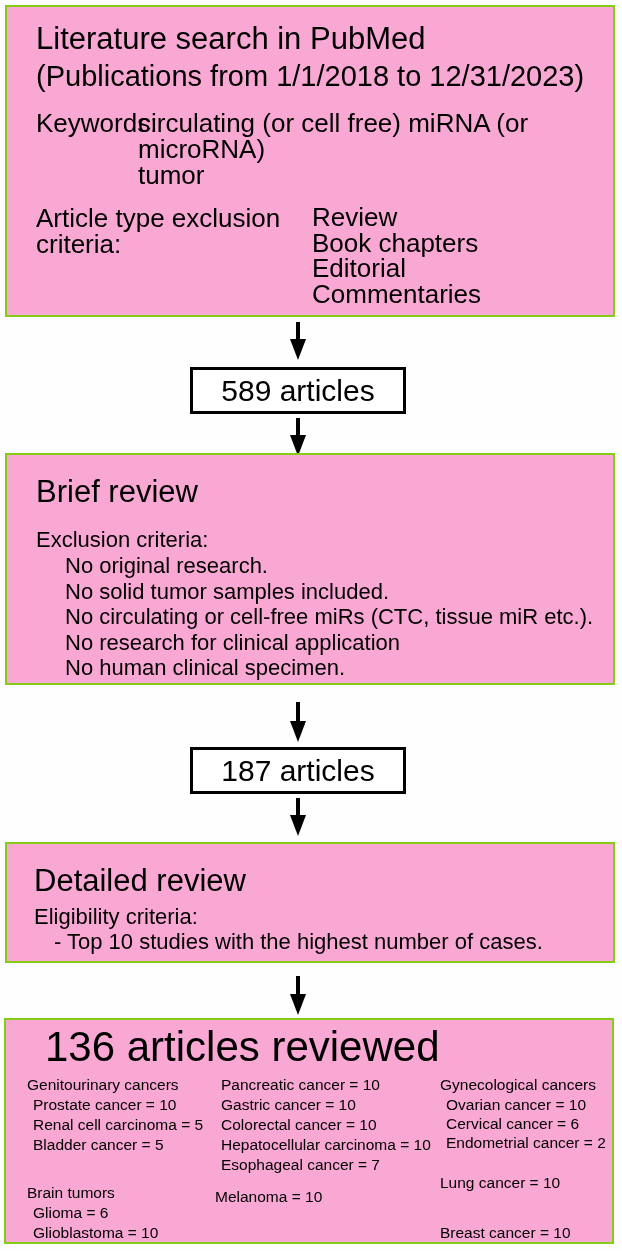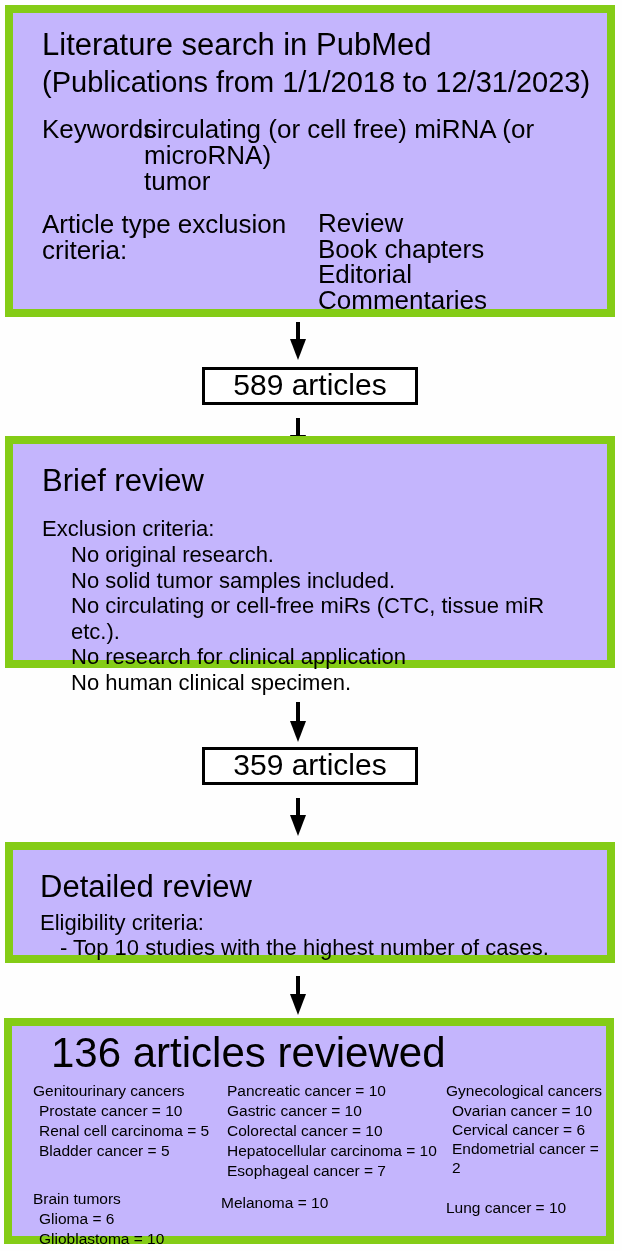--- a/index.html
+++ b/index.html
@@ -10,46 +10,46 @@
   }
   .canvas {
     position: relative;
     width: 622px;
     height: 1251px;
     background: #fefefe;
     overflow: hidden;
   }
   .big-box {
     position: absolute;
-    border: 8px solid #84cc16;
-    background: #c4b5fd;
+    border: 2px solid #84cc16;
+    background: #f9a8d4;
   }
   
   .box-search { left: 5px; top: 5px; width: 610px; height: 312px; padding: 13px 14px 0 29px; }
   .box-title { font-size: 31px; line-height: 38px; letter-spacing: 0; }
   .box-subtitle { font-size: 29px; line-height: 37px; }
   .kv-row { display: flex; align-items: flex-start; font-size: 26px; }
   .kv-row.keywords { margin-top: 15px; }
   .kv-row.exclusion { margin-top: 17px; }
   .kv-label { flex: 0 0 auto; line-height: 26px; }
   .kv-label.keywords-label { width: 102px; }
   .kv-label.exclusion-label { width: 276px; }
   .kv-values div { line-height: 26px; }
   .kv-values.excl div { line-height: 25.5px; }
 
   
   .count-box {
     position: absolute;
-    left: 202px;
+    left: 190px;
     width: 216px;
-    height: 38px;
+    height: 47px;
     border: 3px solid #000;
     background: #fff;
     display: flex;
-    align-items: flex-end;
+    align-items: center;
     justify-content: center;
     font-size: 30px;
   }
   .count-589 { top: 367px; }
   .count-359 { top: 747px; }
 
   
   .down-arrow {
     position: absolute;
     left: 289px;
@@ -65,21 +65,21 @@
     border-right: 8.5px solid transparent;
     border-top: 21px solid #000;
   }
   .arrow-1 { top: 322px; } .arrow-1 .shaft { height: 17px; }
   .arrow-2 { top: 418px; } .arrow-2 .shaft { height: 17px; }
   .arrow-3 { top: 702px; } .arrow-3 .shaft { height: 19px; }
   .arrow-4 { top: 798px; } .arrow-4 .shaft { height: 17px; }
   .arrow-5 { top: 976px; } .arrow-5 .shaft { height: 18px; }
 
   
-  .box-brief { left: 5px; top: 436px; width: 610px; height: 232px; padding: 18px 14px 0 29px; }
+  .box-brief { left: 5px; top: 453px; width: 610px; height: 232px; padding: 18px 14px 0 29px; }
   .criteria-label { font-size: 22px; line-height: 26px; margin-top: 16px; }
   .criteria-list div { font-size: 22px; line-height: 25.5px; padding-left: 29px; }
 
   .box-detailed { left: 5px; top: 842px; width: 610px; height: 121px; padding: 18px 21px 0 27px; }
   .box-detailed .criteria-label { margin-top: 4px; line-height: 25px; }
   .box-detailed .criteria-list div { padding-left: 20px; line-height: 25px; }
 
   
   .box-reviewed { left: 4px; top: 1018px; width: 610px; height: 226px; padding: 10px 10px 0 39px; }
   .reviewed-title { font-size: 42px; line-height: 34px; }
@@ -146,21 +146,21 @@
       <div>No human clinical specimen.</div>
     </div>
   </div>
 
   <div class="down-arrow arrow-3">
     <div class="shaft"></div>
     <div class="head"></div>
   </div>
 
   <div class="count-box count-359">
-    <span>359 articles</span>
+    <span>187 articles</span>
   </div>
 
   <div class="down-arrow arrow-4">
     <div class="shaft"></div>
     <div class="head"></div>
   </div>
 
   <div class="big-box box-detailed">
     <div class="box-title">Detailed review</div>
     <div class="criteria-label">Eligibility criteria:</div>

